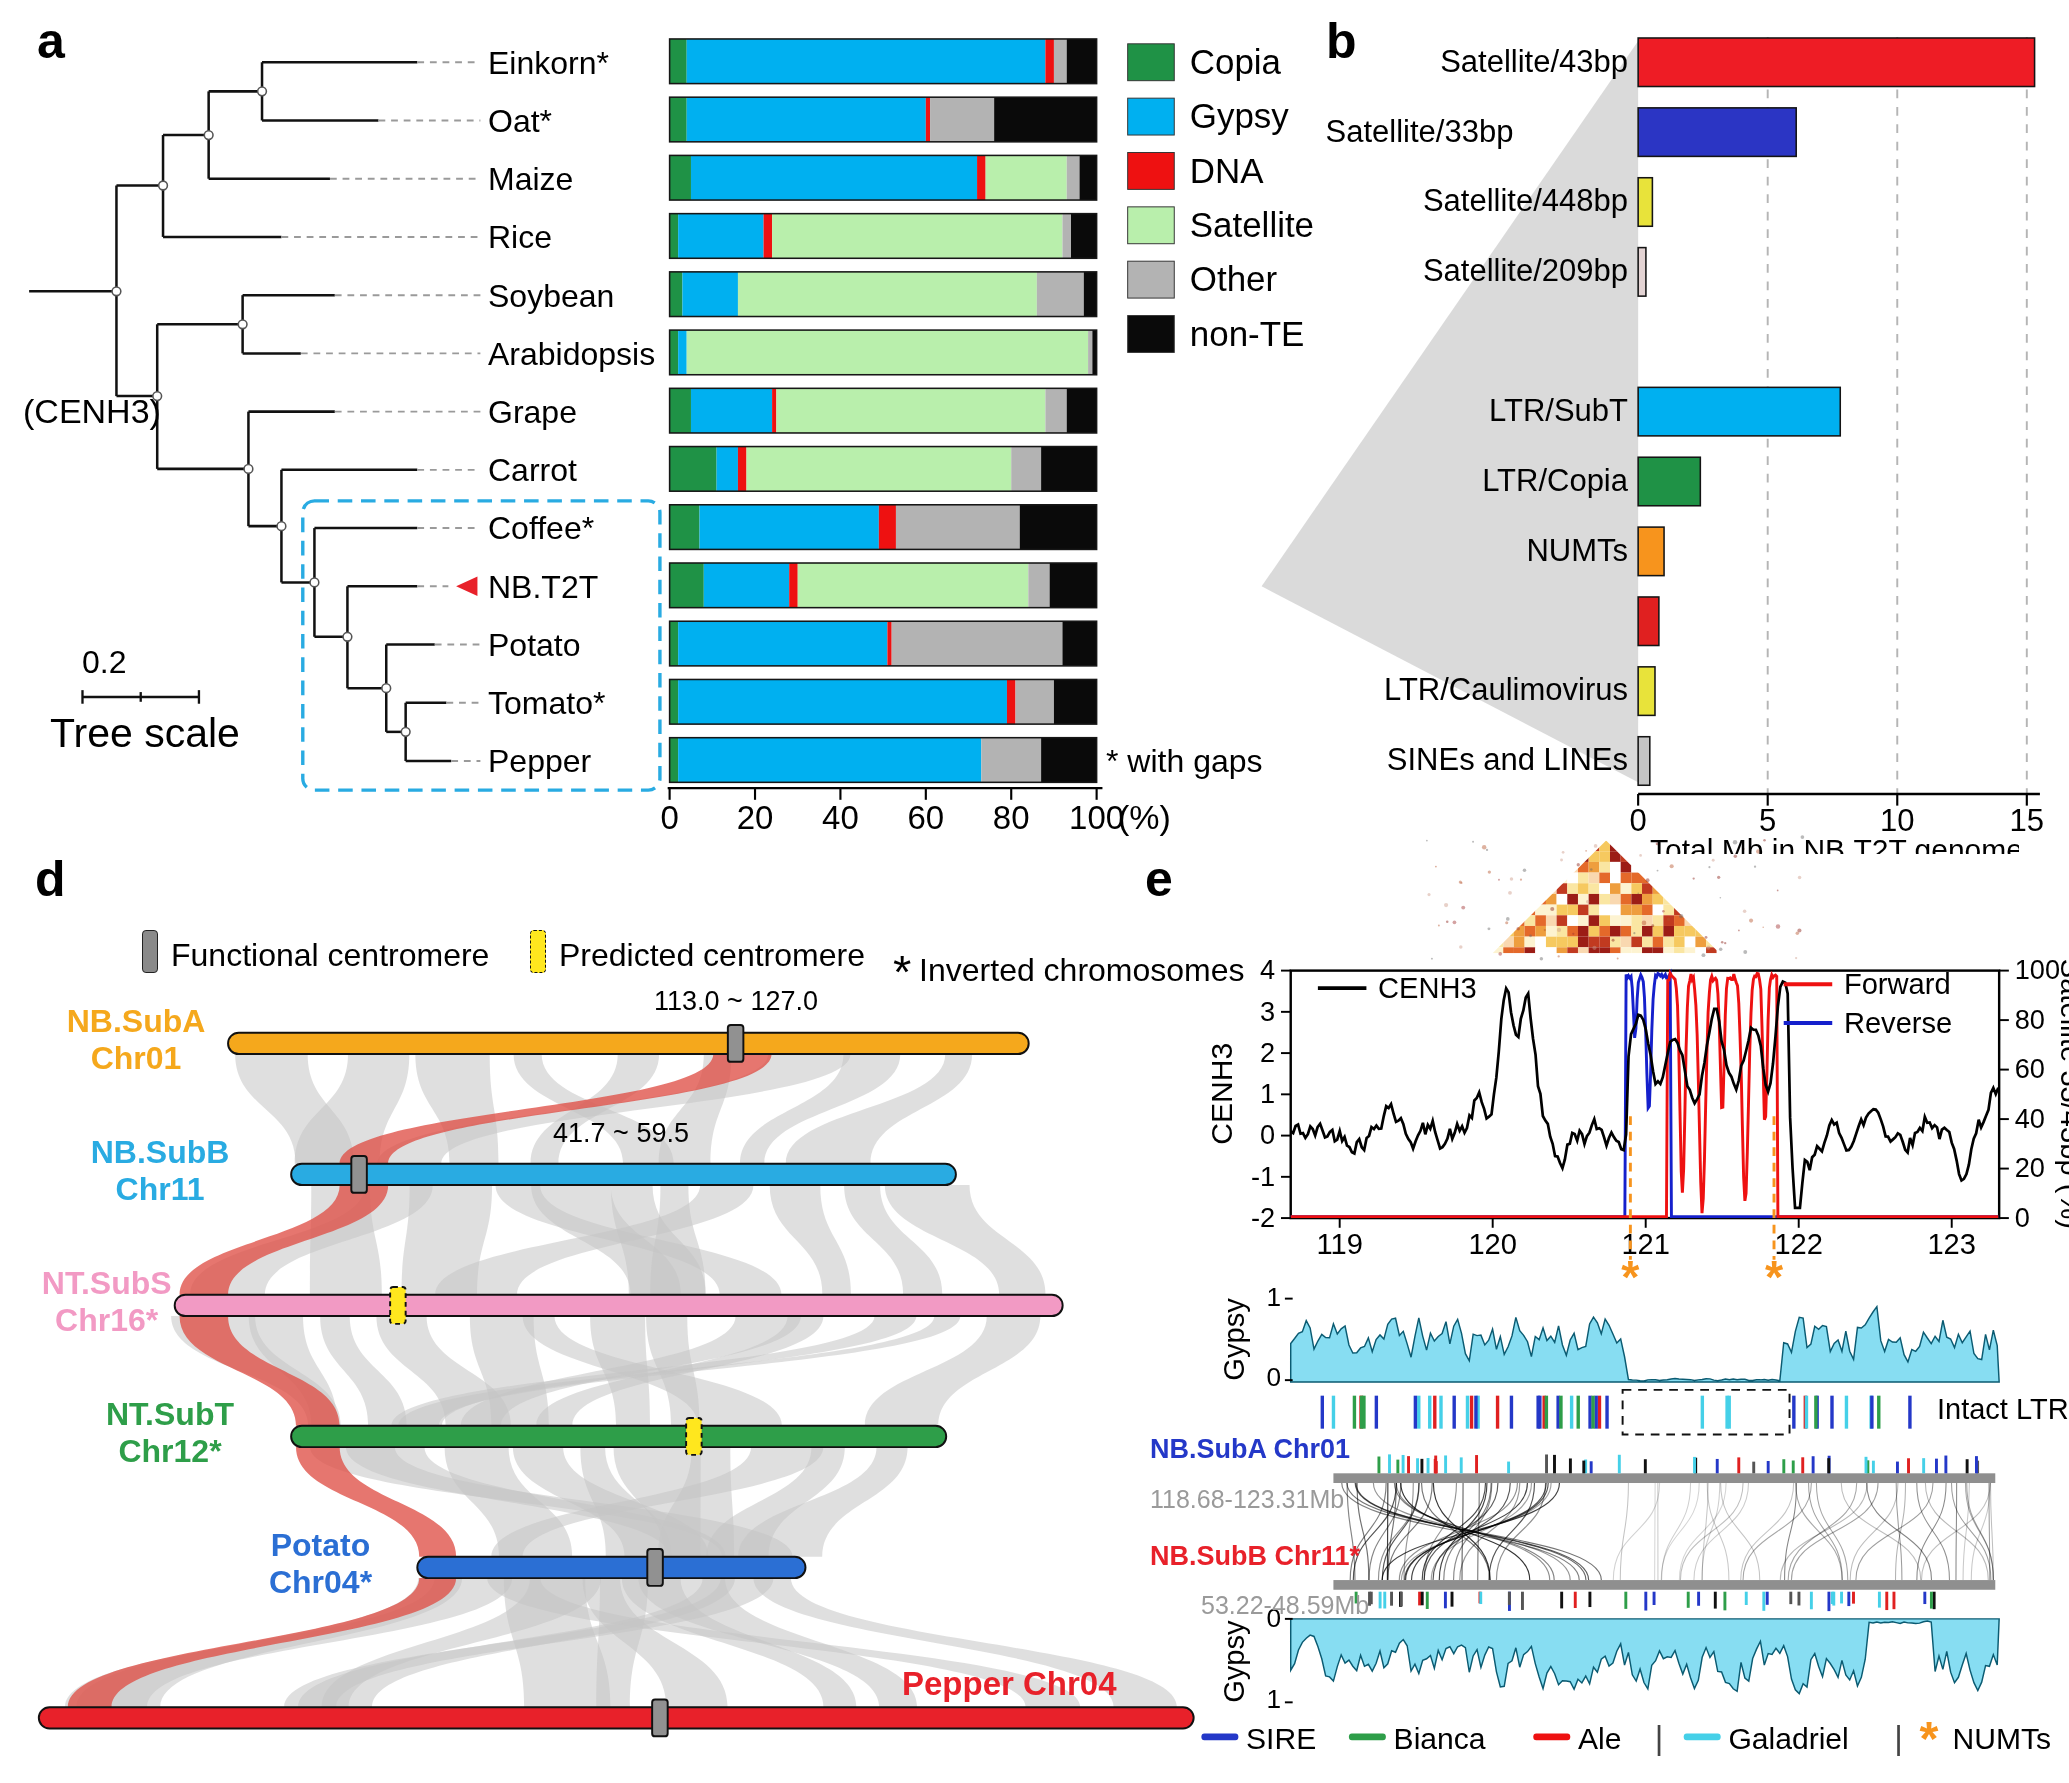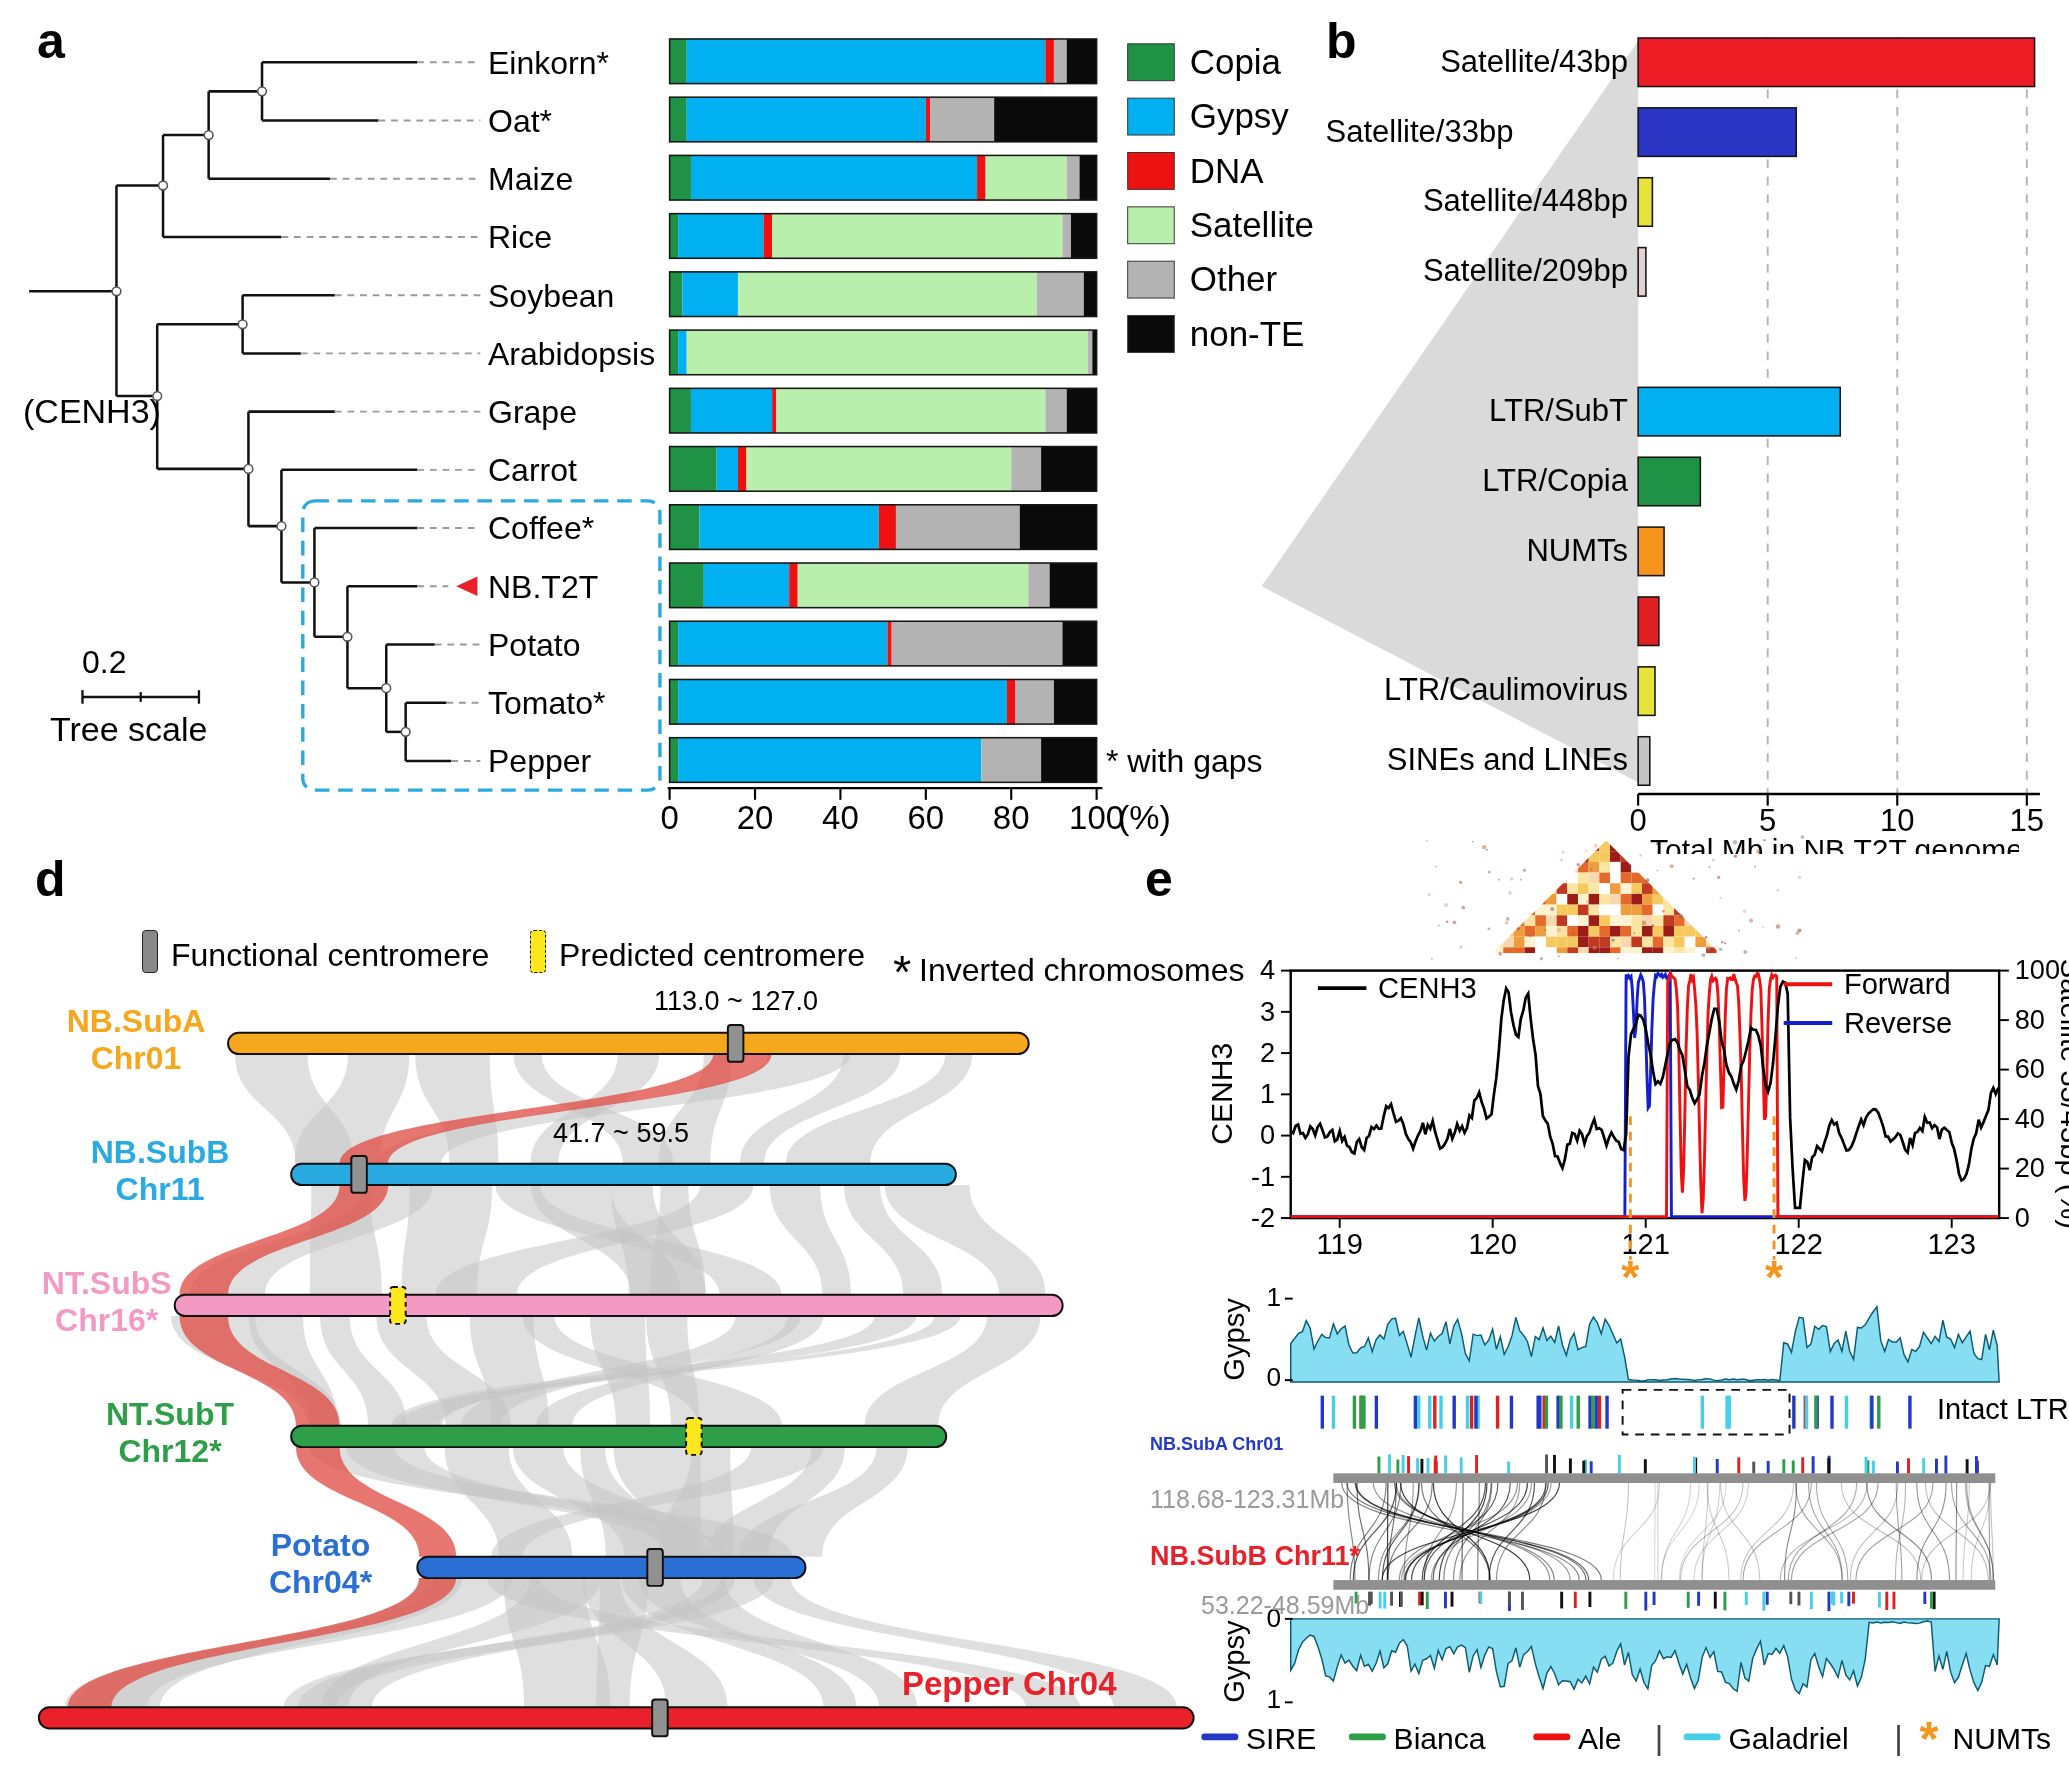--- a/index.html
+++ b/index.html
@@ -932,38 +932,38 @@
       </defs>
     </svg>
 
   <div class="abs panel-letter" style="left:37px;top:11.6px">a</div>
   <div class="abs panel-letter" style="left:1326px;top:11.6px">b</div>
   <div class="abs panel-letter" style="left:35px;top:850px">d</div>
   <div class="abs panel-letter" style="left:1145px;top:850px">e</div>
 
   <div class="abs" style="left:23px;top:392px;font-size:34px">(CENH3)</div>
   <div class="abs" style="left:82px;top:644px;width:116px;text-align:left;font-size:32px">0.2</div>
-  <div class="abs" style="left:50px;top:710px;width:180px;text-align:left;font-size:34px">Tree scale</div>
+  <div class="abs" style="left:50px;top:710px;width:180px;text-align:left;font-size:41px">Tree scale</div>
   <div class="abs" style="left:1106px;top:743px;font-size:32px">* with gaps</div>
   <div class="abs" style="left:1118px;top:798px;font-size:34px">(%)</div>
 
   <div class="abs clip" style="left:1650px;top:833px;width:369px;height:21.3px">
     <div class="abs" style="left:0;top:0;width:369px;text-align:right;font-size:30px">Total Mb in NB.T2T genome</div>
   </div>
 
   <div class="cen-icon" style="left:142px;top:930px;background:#8a8a8a;border:1.9px solid #222"></div>
   <div class="abs" style="left:171px;top:937px;font-size:32px">Functional centromere</div>
   <div class="cen-icon" style="left:530px;top:930px;background:#ffe71e;border:1.9px dashed #111"></div>
   <div class="abs" style="left:559px;top:937px;font-size:32px">Predicted centromere</div>
   <div class="abs" style="left:893px;top:937px;font-size:32px">
     <span style="font-size:47px;position:relative;top:6.8px;margin-right:7.8px">*</span><span>Inverted chromosomes</span>
   </div>
 
   <div class="abs" style="left:1937px;top:1393px;font-size:29px">Intact LTR</div>
-  <div class="abs" style="left:1150px;top:1434px;font-size:18px;font-weight:bold;color:#2438c8">NB.SubA Chr01</div>
+  <div class="abs" style="left:1150px;top:1434px;font-size:27px;font-weight:bold;color:#2438c8">NB.SubA Chr01</div>
   <div class="abs" style="left:1150px;top:1485px;font-size:25px;color:#9a9a9a">118.68-123.31Mb</div>
   <div class="abs" style="left:1150px;top:1541px;font-size:27px;font-weight:bold;color:#e8212a">NB.SubB Chr11*</div>
   <div class="abs" style="left:1201px;top:1591px;font-size:25px;color:#9a9a9a">53.22-48.59Mb</div>
 <div class="abs" style="left:488px;top:45px;font-size:32px">Einkorn*</div>
     <div class="abs" style="left:488px;top:103px;font-size:32px">Oat*</div>
     <div class="abs" style="left:488px;top:161px;font-size:32px">Maize</div>
     <div class="abs" style="left:488px;top:219px;font-size:32px">Rice</div>
     <div class="abs" style="left:488px;top:278px;font-size:32px">Soybean</div>
     <div class="abs" style="left:488px;top:336px;font-size:32px">Arabidopsis</div>
     <div class="abs" style="left:488px;top:394px;font-size:32px">Grape</div>

